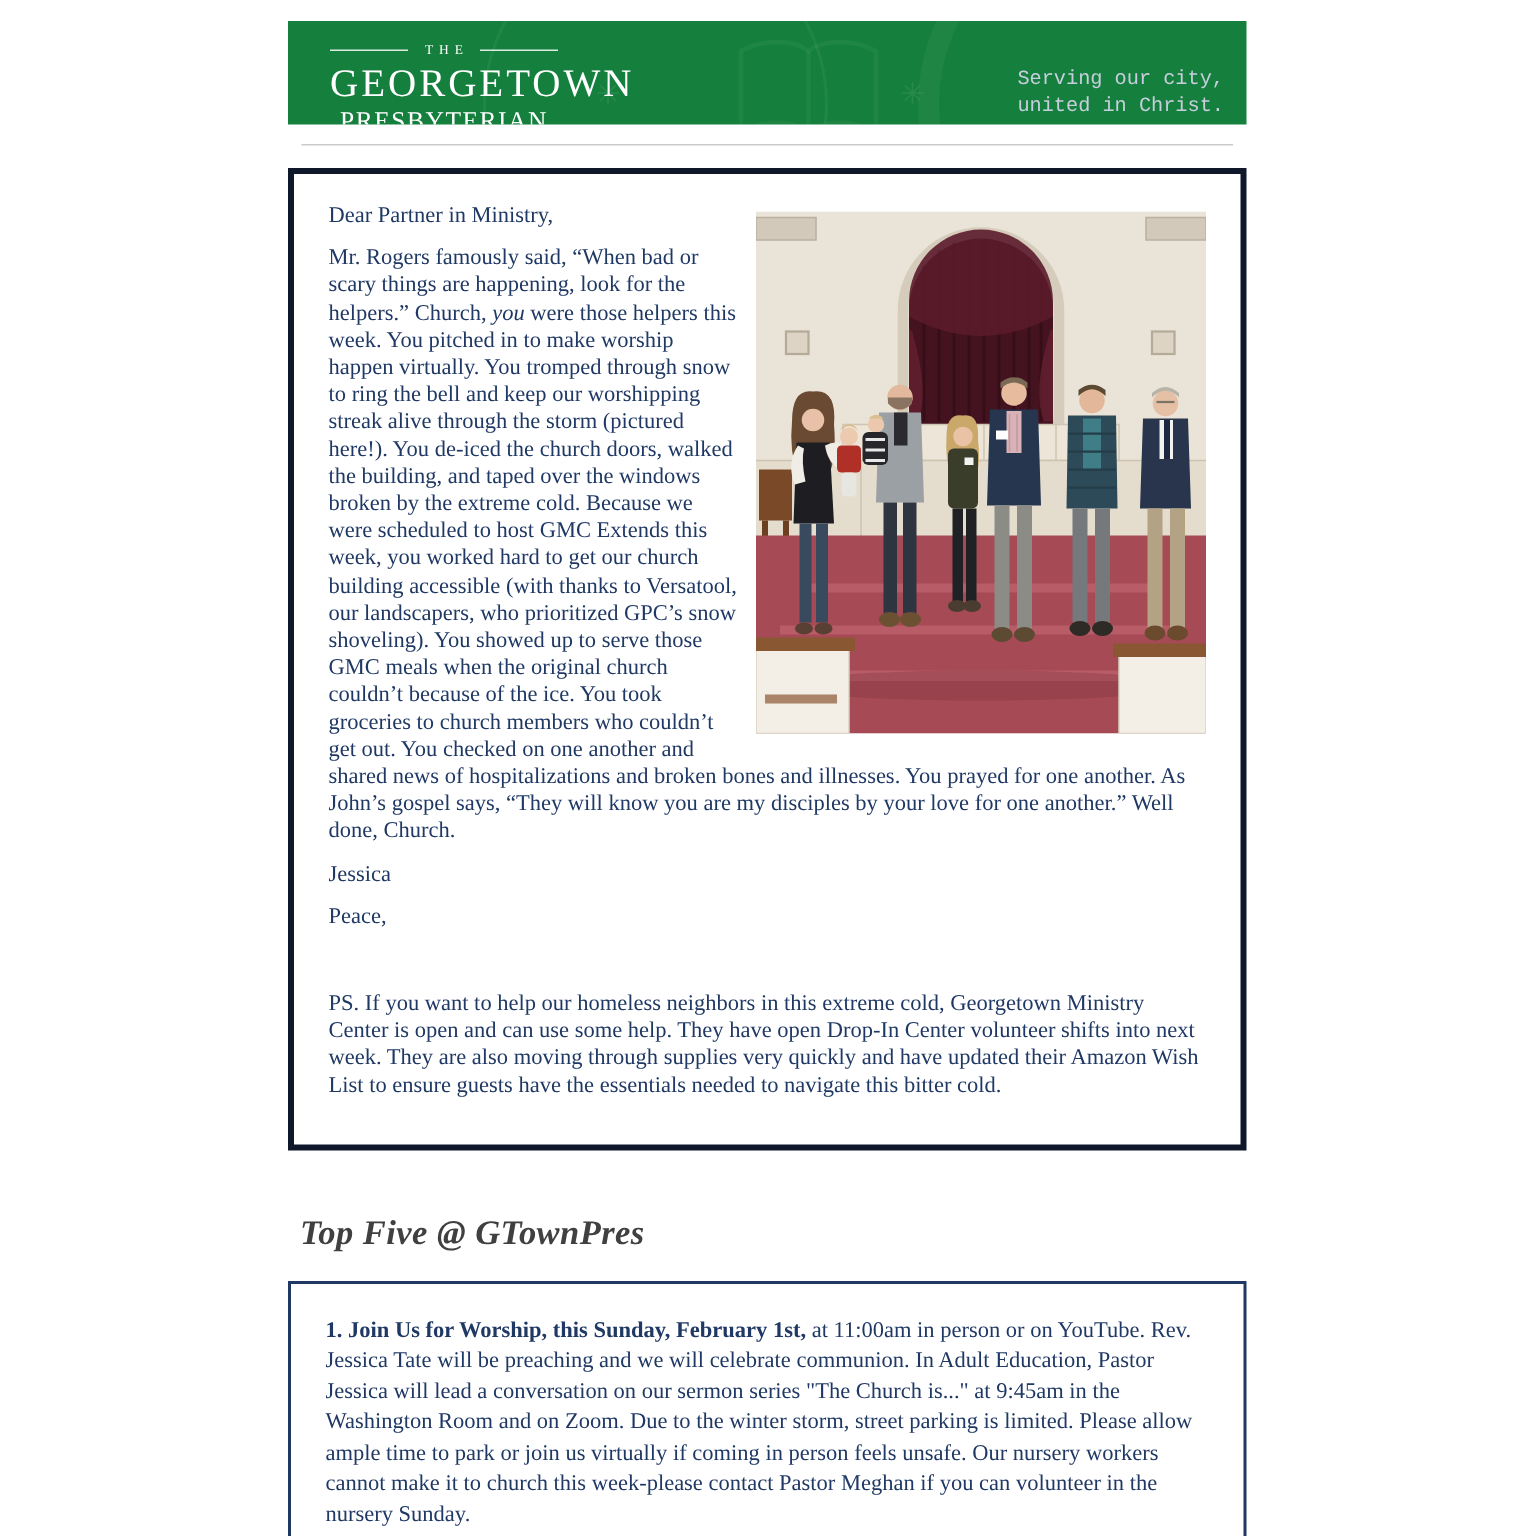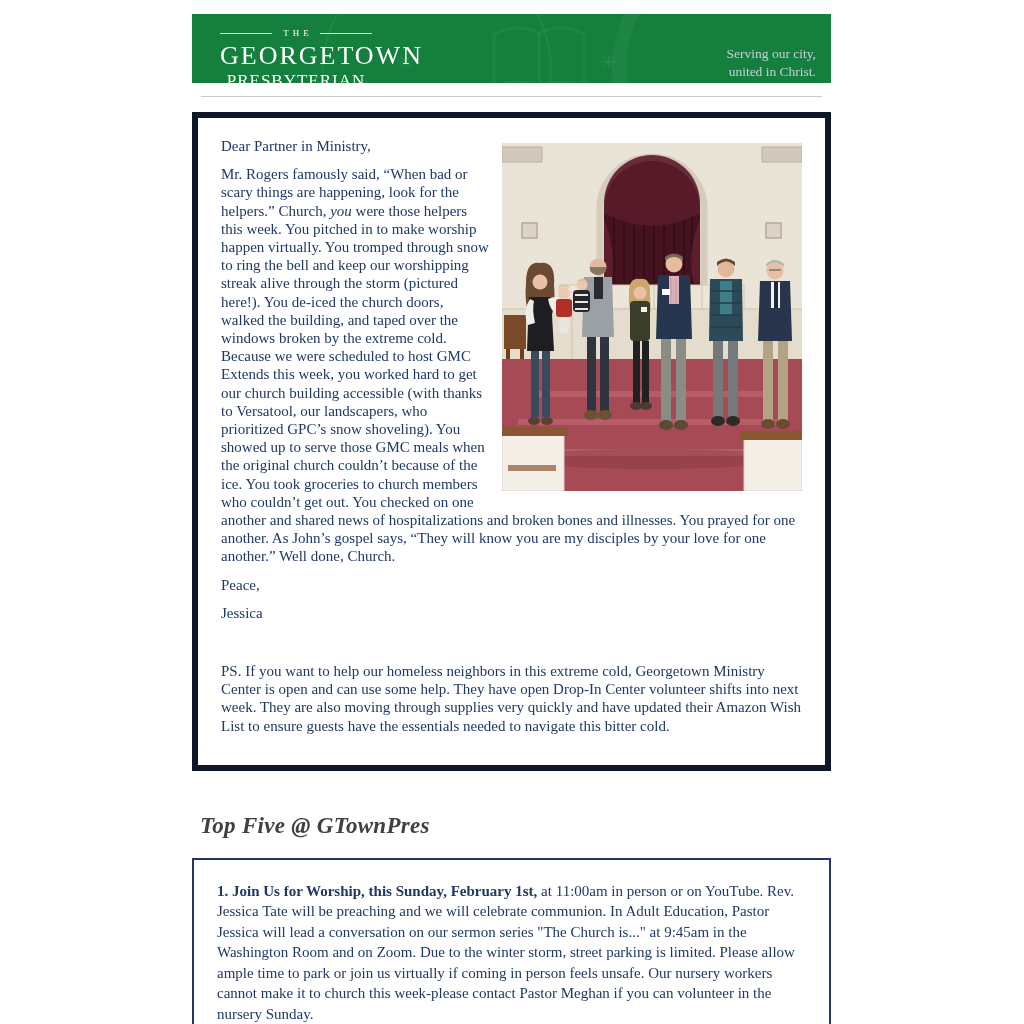--- a/index.html
+++ b/index.html
@@ -24,29 +24,29 @@
     text-align: center; line-height: 1;
   }
   .logo-rule-row { display: flex; align-items: center; gap: 7px; justify-content: center; }
   .logo-rule { flex: 1; height: 1px; background: rgba(255,255,255,0.85); }
   .logo-the { font-size: 9px; letter-spacing: 4px; padding-left: 4px; }
   .logo-name1 { font-size: 26px; letter-spacing: 2px; margin: 5px 0 3px; }
   .logo-name2 { font-size: 17px; letter-spacing: 1px; margin: 0 0 6px; }
   .logo-church { font-size: 13px; letter-spacing: 4px; padding-left: 4px; }
   .tagline {
     position: absolute; right: 15px; top: 31px; text-align: right;
-    color: #c7cedd; font-size: 13.5px; line-height: 18px;
+    color: #c7cedd; font-size: 13.5px; line-height: 18px; font-family: Liberation Mono, monospace;
   }
 
   
   .divider { border: none; border-top: 1px solid #c9c9c9; margin: 13px 9px 0 9px; }
 
   
   .letter-box {
-    margin-top: 15px; border: 6px solid #0f172a; background: #fff;
+    margin-top: 15px; border: 4px solid #0f172a; background: #fff;
     padding: 19px 23px 20px 23px;
     color: #1f3864; font-size: 15px; line-height: 18.2px;
   }
   .letter-box p { margin: 0 0 10px 0; }
   .photo-wrap {
     float: right; width: 300px; height: 348px;
     margin: 6px 0 12px 12px;
   }
   .photo-wrap svg { display: block; width: 100%; height: 100%; }
   .ps-paragraph { margin-top: 40px !important; }
@@ -271,24 +271,24 @@
 
     <p>
       <span>Dear Partner in Ministry,</span>
     </p>
 
     <p>
       <span>Mr. Rogers famously said, “When bad or scary things are happening, look for the helpers.” Church, </span><i>you</i><span> were those helpers this week. You pitched in to make worship happen virtually. You tromped through snow to ring the bell and keep our worshipping streak alive through the storm (pictured here!). You de-iced the church doors, walked the building, and taped over the windows broken by the extreme cold. Because we were scheduled to host GMC Extends this week, you worked hard to get our church building accessible (with thanks to Versatool, our landscapers, who prioritized GPC’s snow shoveling). You showed up to serve those GMC meals when the original church couldn’t because of the ice. You took groceries to church members who couldn’t get out. You checked on one another and shared news of hospitalizations and broken bones and illnesses. You prayed for one another. As John’s gospel says, “They will know you are my disciples by your love for one another.” Well done, Church.</span>
     </p>
 
     <p>
+      <span>Jessica</span>
+    </p>
+    <p>
       <span>Peace,</span>
-    </p>
-    <p>
-      <span>Jessica</span>
     </p>
 
     <p class="ps-paragraph">
       <span>PS. If you want to help our homeless neighbors in this extreme cold, Georgetown Ministry Center is open and can use some help. They have open Drop-In Center </span><a class="link">volunteer shifts</a><span> into next week. They are also moving through supplies very quickly and have updated their </span><a class="link">Amazon Wish List</a><span> to ensure guests have the essentials needed to navigate this bitter cold.</span>
     </p>
     <div style="clear:both;"></div>
   </div>
 
   <div class="section-heading">Top Five @ GTownPres</div>
 

